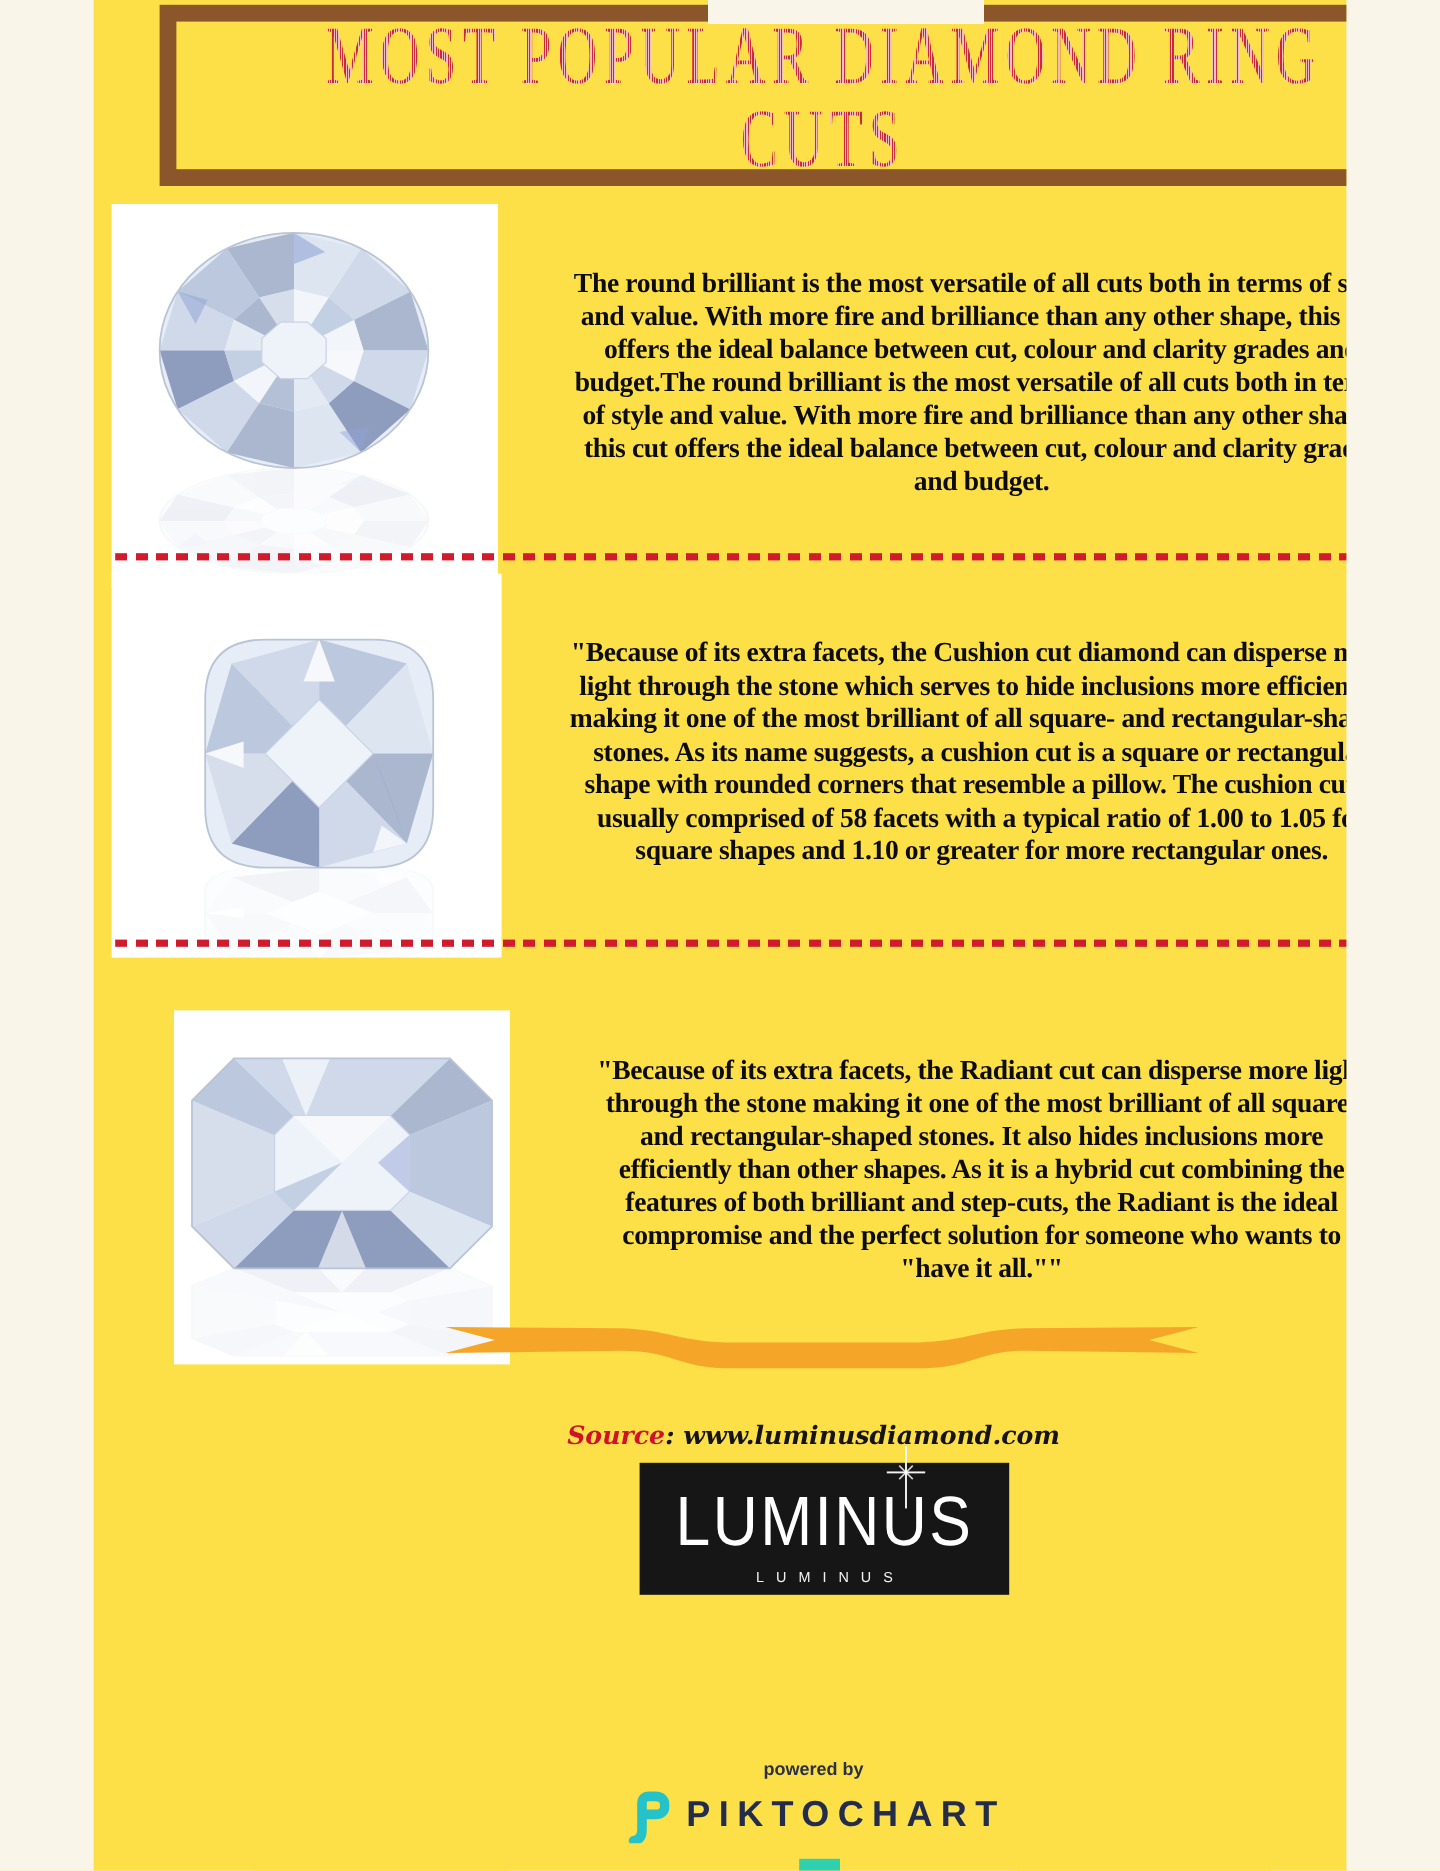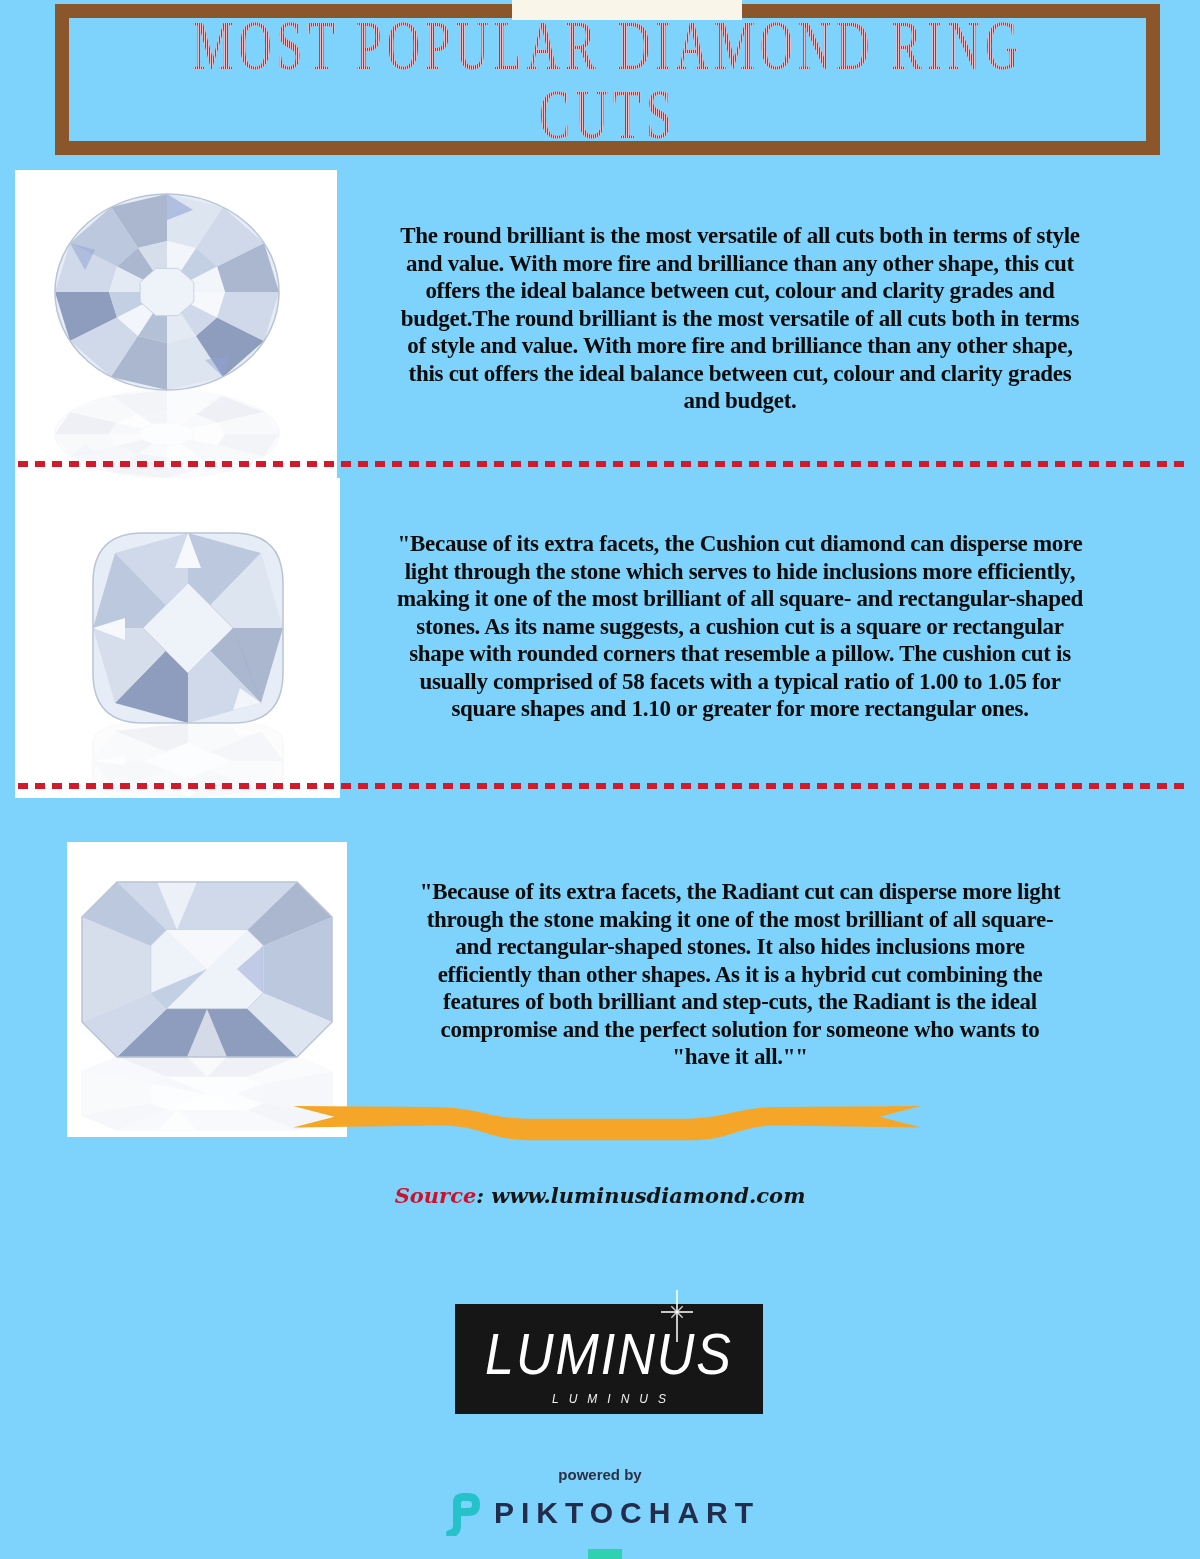--- a/index.html
+++ b/index.html
@@ -1,17 +1,17 @@
 <!DOCTYPE html>
 <html><head>
 <meta charset="utf-8">
 <style>
   html,body{margin:0;padding:0;}
   body{background:#faf5e9;font-family:"Liberation Sans",sans-serif;}
-  .page{position:relative;width:1200px;height:1559px;background:#7dd3fc;overflow:hidden;margin:0 auto;}
+  .page{position:relative;width:1044px;height:1559px;background:#fde047;overflow:hidden;margin:0 auto;}
 
   
   .frame{position:absolute;left:55px;top:4px;width:1105px;height:151px;
          border:14px solid #8b572a;box-sizing:border-box;}
   .frame-gap{position:absolute;left:512px;top:0;width:230px;height:20px;background:#faf5e9;}
   .deco-title{position:absolute;left:73px;top:12px;width:1070px;margin:0;text-align:center;
       font-family:"Liberation Serif",serif;font-weight:400;font-size:46px;line-height:1.0;
       letter-spacing:5px;color:#cb2740;
       background-image:repeating-linear-gradient(90deg,#c9293e 0px,#c9293e 1px,#f0bcc4 1px,#f0bcc4 2px);
       -webkit-background-clip:text;background-clip:text;-webkit-text-fill-color:transparent;
@@ -41,21 +41,21 @@
   
   .ribbon{position:absolute;left:292px;top:1102px;}
 
   
   .source-line{position:absolute;left:0;top:1183px;width:1200px;margin:0;text-align:center;
       font-family:"DejaVu Serif",serif;font-style:italic;font-weight:700;font-size:21px;}
   .source-label{color:#d0112b;}
   .source-rest{color:#141414;}
 
   
-  .luminus{position:absolute;left:455px;top:1304px;width:308px;height:110px;background:#161616;font-style:italic;}
+  .luminus{position:absolute;left:455px;top:1219px;width:308px;height:110px;background:#161616;}
   .luminus-word{position:absolute;left:0;right:0;top:16px;margin:0;text-align:center;
       font-family:"Liberation Sans",sans-serif;font-weight:400;font-size:52px;letter-spacing:2px;
       color:#ffffff;transform:scaleY(1.12);transform-origin:50% 0;}
   .luminus-sub{position:absolute;left:0;right:0;top:88px;margin:0;text-align:center;
       font-size:12px;letter-spacing:10px;text-indent:10px;color:#f2f2f2;}
   .sparkle{position:absolute;left:192px;top:-14px;overflow:visible;}
 
   
   .powered{position:absolute;left:0;top:1466px;width:1200px;margin:0;text-align:center;
       font-size:15px;font-weight:700;color:#2b3044;}

